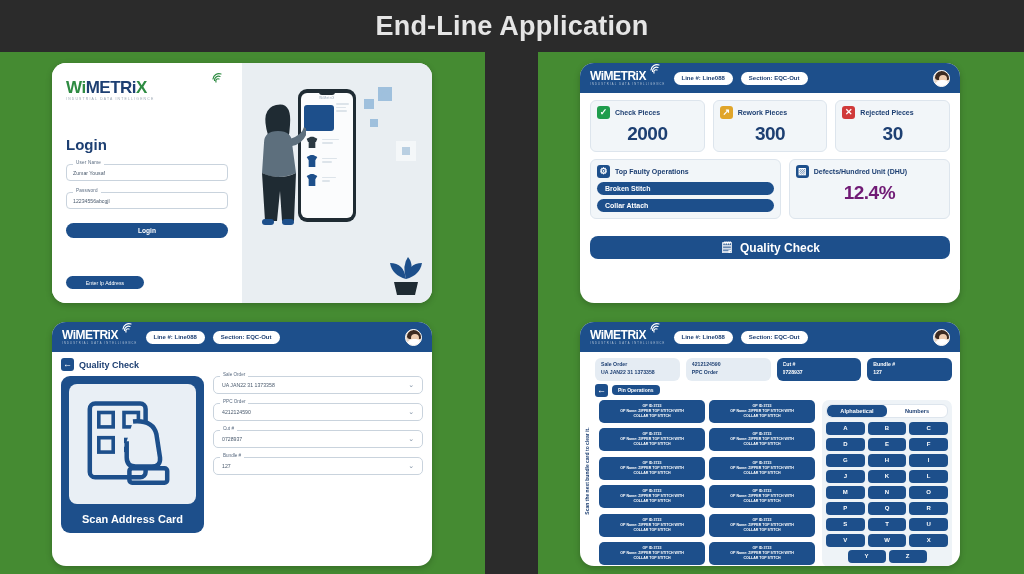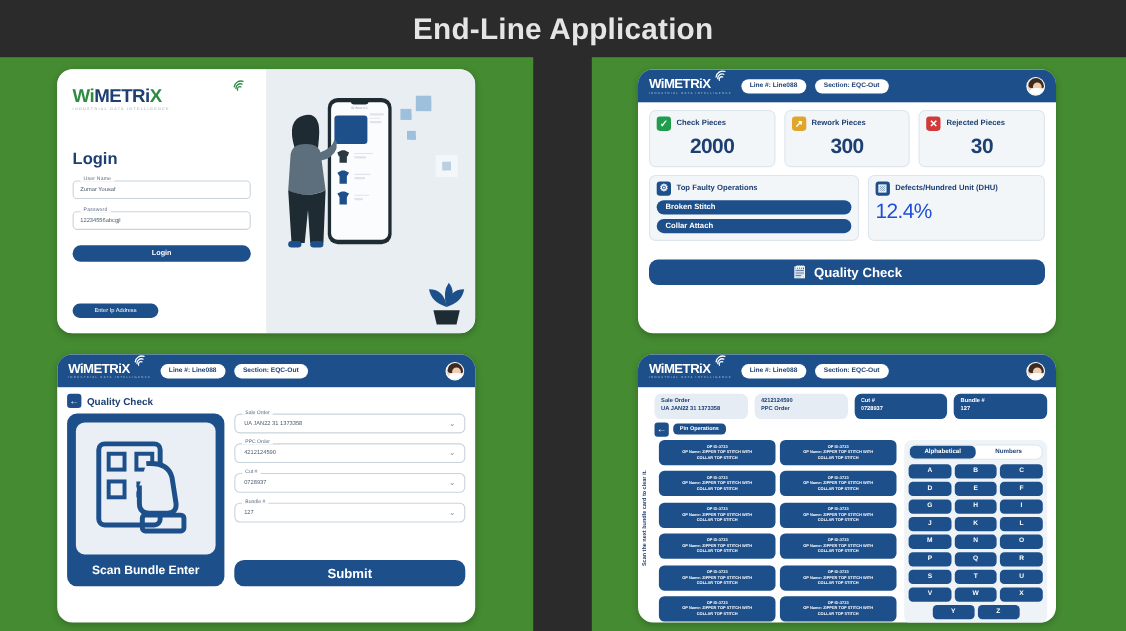--- a/index.html
+++ b/index.html
@@ -137,21 +137,21 @@
   .stat-value{ text-align:center; font-size:19px; font-weight:bold; color:#1d3f72;
                margin-top:4px; letter-spacing:-.5px;}
   .row2{ display:flex; gap:8px; margin-top:7px; }
   .faulty-card{ width:53%; background:#f2f6f9; border:1px solid #dde5ed;
                 border-radius:6px; padding:5px 6px 6px 6px;}
   .dhu-card{ flex:1; background:#f2f6f9; border:1px solid #dde5ed;
              border-radius:6px; padding:5px 6px 6px 6px;}
   .faulty-item{ background:#1d4f8b; color:#fff; border-radius:8px; height:13px;
                 display:flex; align-items:center; padding:0 8px; font-size:7px;
                 font-weight:bold; margin-top:4px;}
-  .dhu-value{ font-size:19px; font-weight:normal; color:#1d4ed8;
+  .dhu-value{ text-align:center; font-size:19px; font-weight:bold; color:#701a75;
               margin-top:4px; letter-spacing:-.5px;}
   .qc-btn{ margin:8px 10px 0 10px; background:#1d4f8b; border-radius:8px; height:23px;
            display:flex; align-items:center; justify-content:center; gap:6px;
            color:#fff; font-size:12px; font-weight:bold; }
 
   
   #qc-panel{ left:52px; top:322px; width:380px; height:244px; }
   .qc-body{ padding:6px 9px 9px 9px; }
   .qc-head{ display:flex; align-items:center; gap:5px; }
   .back-btn{ width:13px; height:13px; border-radius:3px; background:#1d4f8b;
@@ -452,21 +452,21 @@
             <rect x="22" y="20" width="16" height="16" fill="none" stroke="#1d4f8b" stroke-width="4"></rect>
             <rect x="50" y="20" width="16" height="16" fill="none" stroke="#1d4f8b" stroke-width="4"></rect>
             <rect x="22" y="48" width="16" height="16" fill="none" stroke="#1d4f8b" stroke-width="4"></rect>
             <rect x="50" y="48" width="6" height="6" fill="#1d4f8b"></rect>
             <rect x="60" y="48" width="6" height="6" fill="#1d4f8b"></rect>
             <rect x="50" y="58" width="6" height="6" fill="#1d4f8b"></rect>
             <path d="M60 30 q22 -2 26 14 l4 26 q1 10 -9 10 l-18 0 q-10 0 -10 -10 l0 -18" fill="#e9eff5" stroke="#1d4f8b" stroke-width="5" stroke-linejoin="round"></path>
             <rect x="56" y="82" width="42" height="16" rx="3" fill="none" stroke="#1d4f8b" stroke-width="5"></rect>
           </svg>
         </div>
-        <div class="scan-label">Scan Bundle Enter</div>
+        <div class="scan-label">Scan Address Card</div>
       </div>
 
       <div class="qc-form">
         <div class="sel">
           <div class="flabel">Sale Order</div>
           <div class="fbox">
             <span>UA JAN22 31 1373358</span>
             <span class="chev">⌄</span>
           </div>
         </div>
@@ -484,21 +484,20 @@
             <span class="chev">⌄</span>
           </div>
         </div>
         <div class="sel">
           <div class="flabel">Bundle #</div>
           <div class="fbox">
             <span>127</span>
             <span class="chev">⌄</span>
           </div>
         </div>
-        <div class="btn-submit">Submit</div>
       </div>
     </div>
   </div>
 </div>
 
 <div class="panel" id="ops-panel">
   <div class="appbar">
     <div class="logo">
       <div class="logo-wrap">
         <div class="logo-main">

